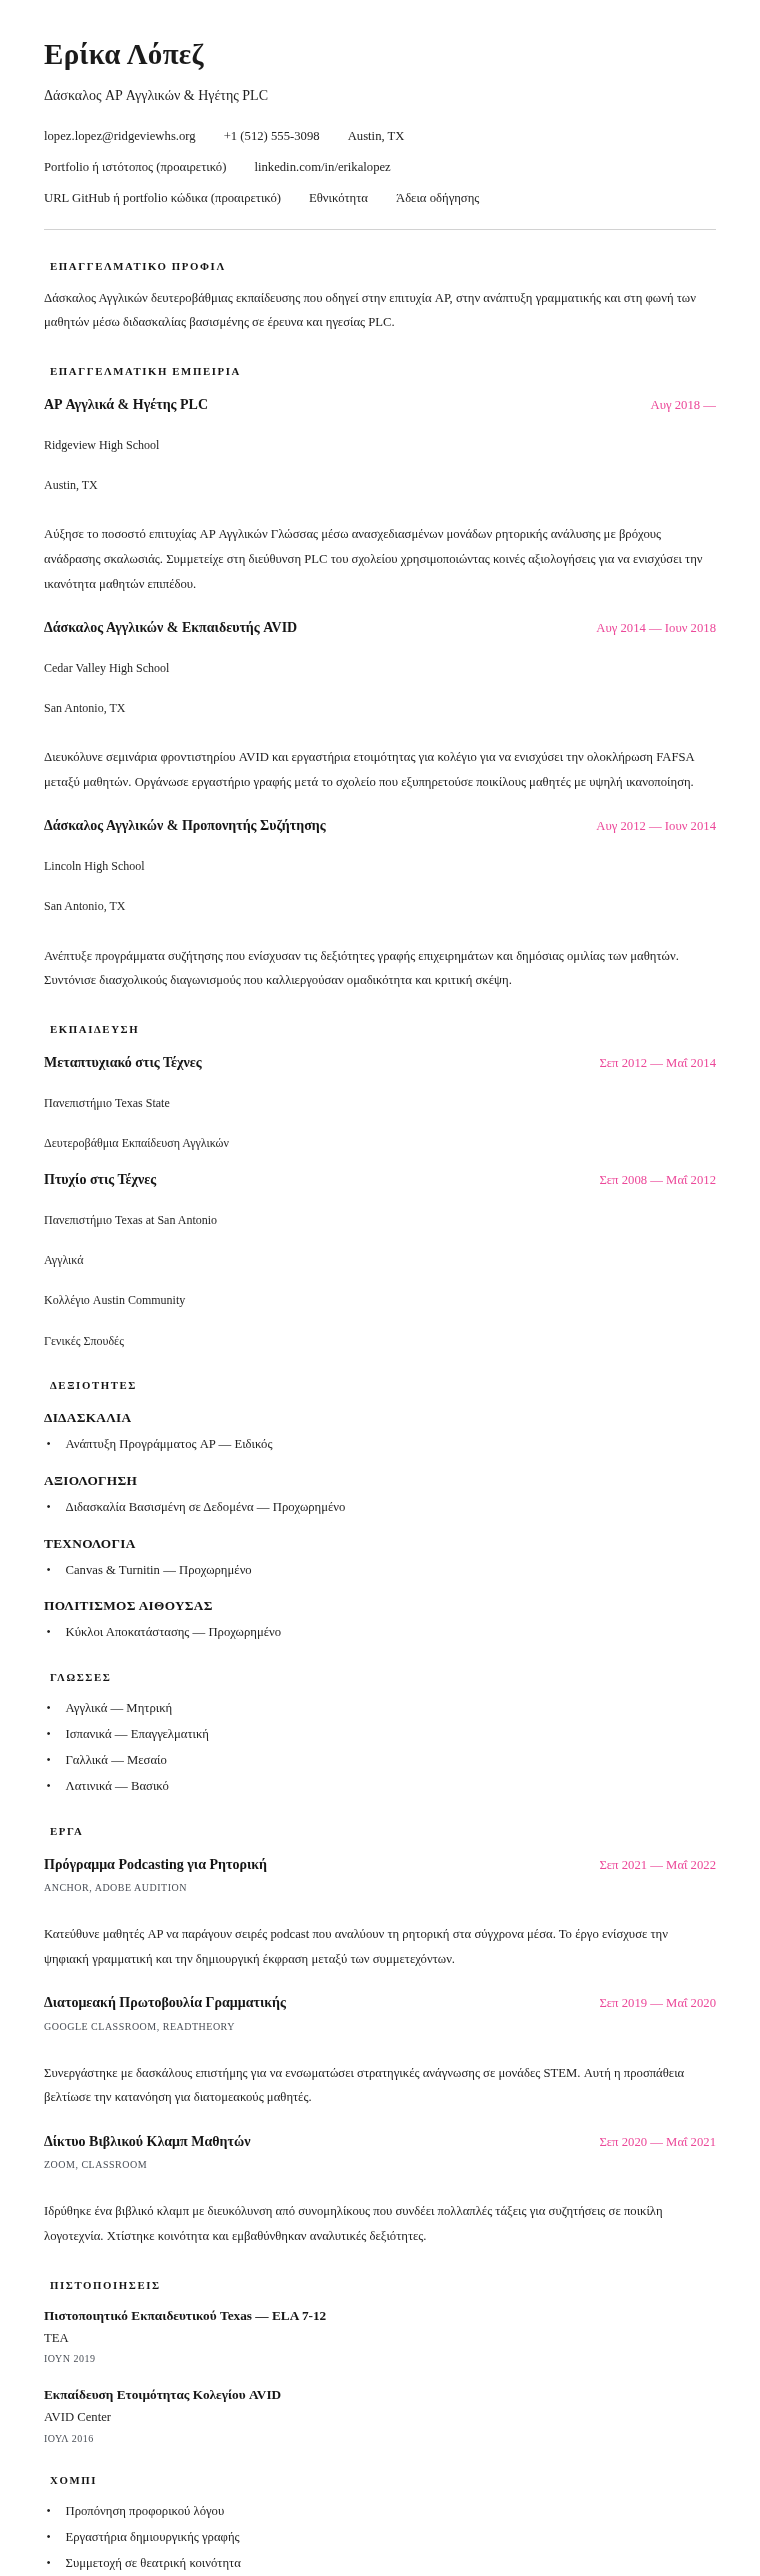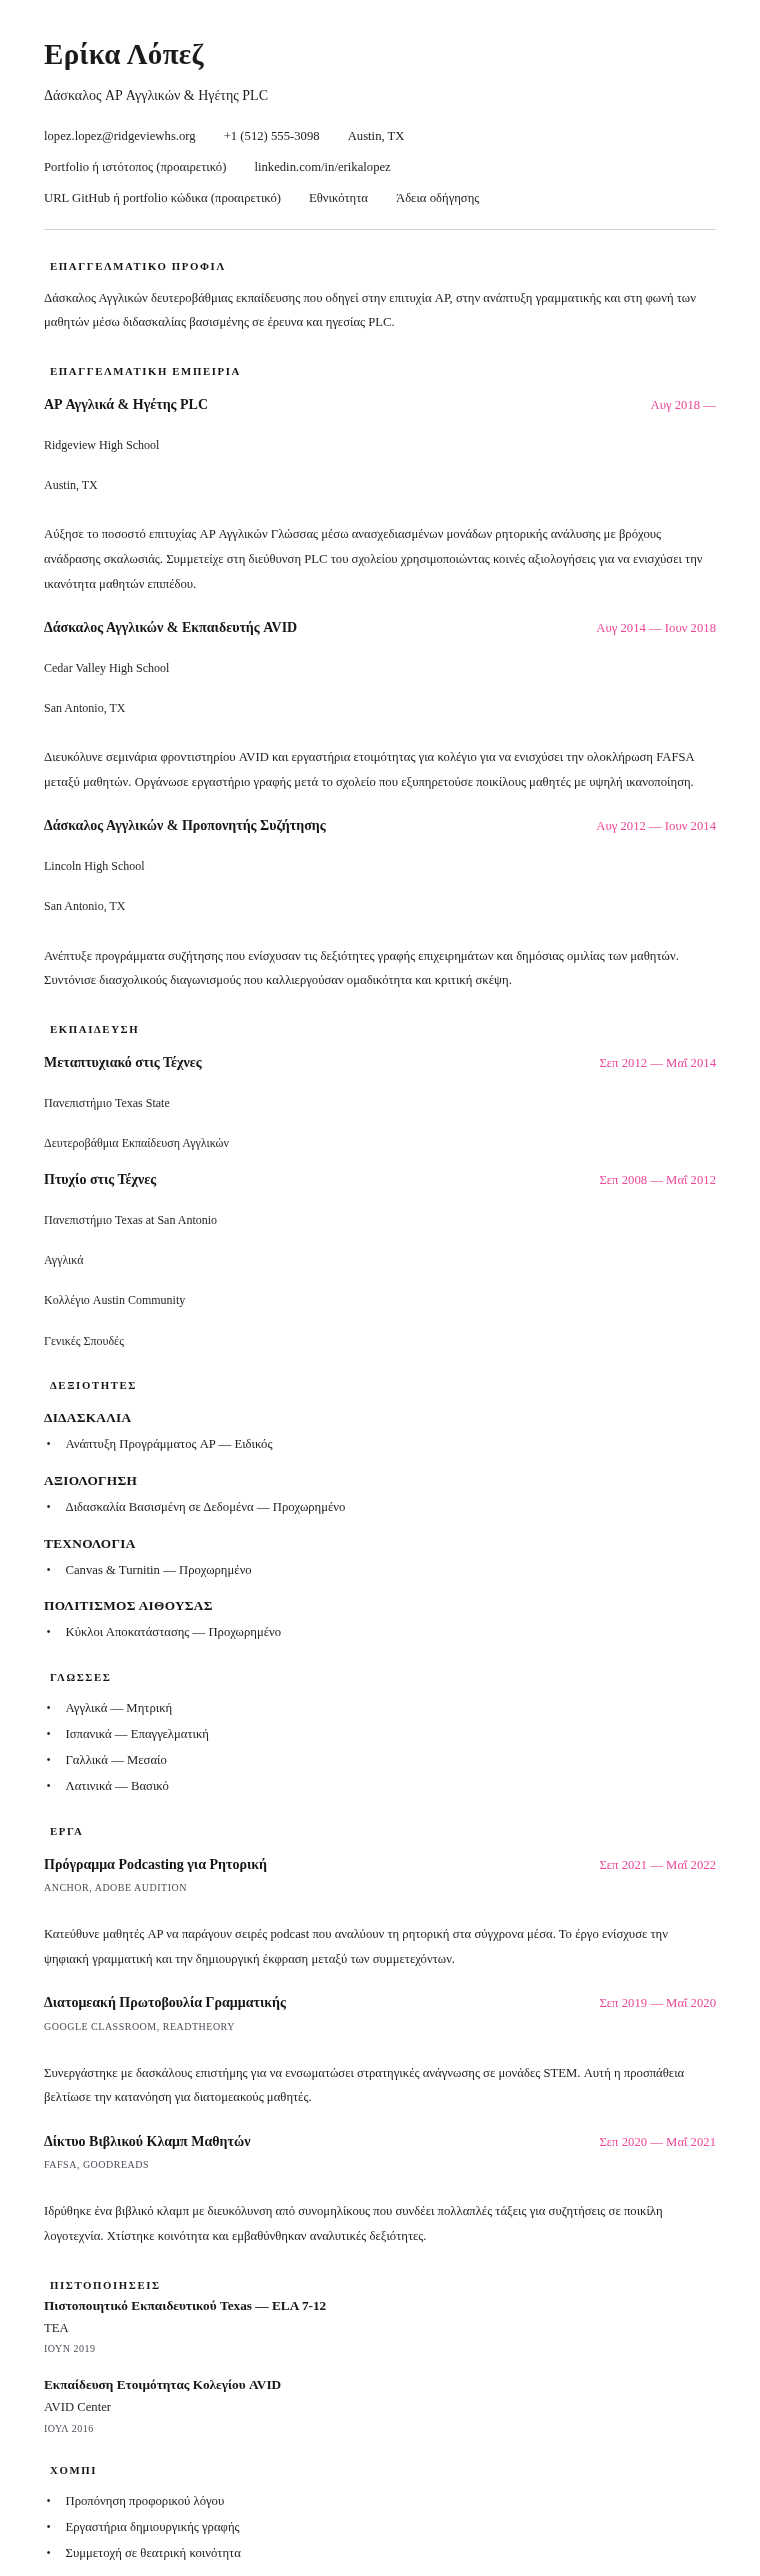--- a/index.html
+++ b/index.html
@@ -99,21 +99,21 @@
   .bullet-list { margin-top: 17px; }
   .bullet-list .bullet-item + .bullet-item { margin-top: 9px; }
   
   .meta-line {
     font-size: 10px;
     letter-spacing: 0.5px;
     color: #4a4f57;
     margin-top: 9.5px;
   }
   
-  .cert-entry { margin-top: 7px; }
+  .cert-entry { margin-top: 17px; }
   .cert-entry + .cert-entry { margin-top: 23px; }
   .cert-title { font-size: 13.3px; font-weight: 700; color: #161616; }
   .cert-issuer { font-size: 12.7px; margin-top: 7px; color: #1f1f1f; }
   .cert-date { font-size: 10px; letter-spacing: 0.5px; color: #4a4f57; margin-top: 7.6px; }
 </style>
 </head>
 <body>
 
 <div class="page">
 
@@ -257,21 +257,21 @@
       </div>
       <div class="meta-line">GOOGLE CLASSROOM, READTHEORY</div>
       <p class="entry-desc">Συνεργάστηκε με δασκάλους επιστήμης για να ενσωματώσει στρατηγικές ανάγνωσης σε μονάδες STEM. Αυτή η προσπάθεια βελτίωσε την κατανόηση για διατομεακούς μαθητές.</p>
     </div>
 
     <div class="entry">
       <div class="entry-head">
         <span class="entry-title">Δίκτυο Βιβλικού Κλαμπ Μαθητών</span>
         <span class="entry-date">Σεπ 2020 — Μαΐ 2021</span>
       </div>
-      <div class="meta-line">FAFSA, GOODREADS</div>
+      <div class="meta-line">ZOOM, CLASSROOM</div>
       <p class="entry-desc">Ιδρύθηκε ένα βιβλικό κλαμπ με διευκόλυνση από συνομηλίκους που συνδέει πολλαπλές τάξεις για συζητήσεις σε ποικίλη λογοτεχνία. Χτίστηκε κοινότητα και εμβαθύνθηκαν αναλυτικές δεξιότητες.</p>
     </div>
   </section>
 
   <section class="section">
     <h2 class="sec-heading">ΠΙΣΤΟΠΟΙΗΣΕΙΣ</h2>
 
     <div class="cert-entry">
       <div class="cert-title">Πιστοποιητικό Εκπαιδευτικού Texas — ELA 7-12</div>
       <div class="cert-issuer">TEA</div>

